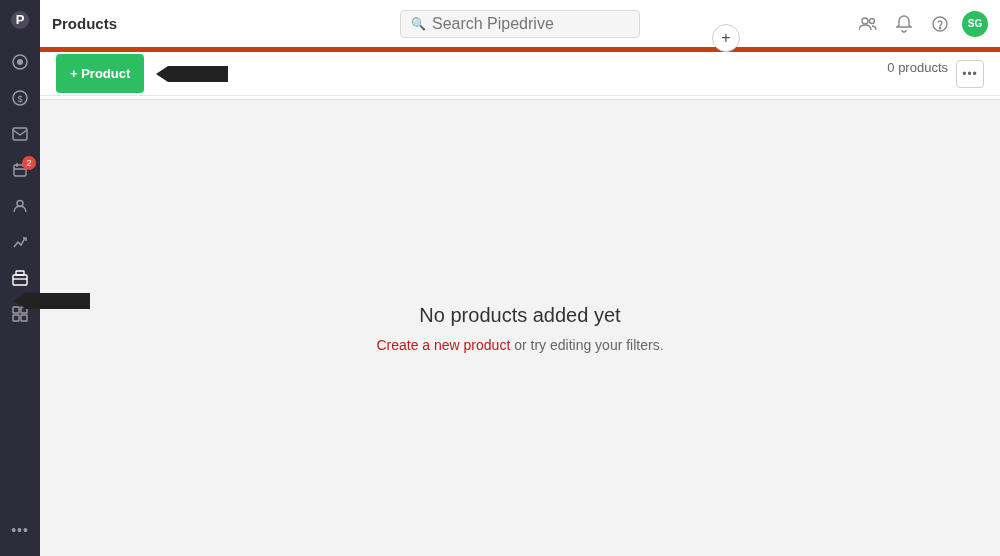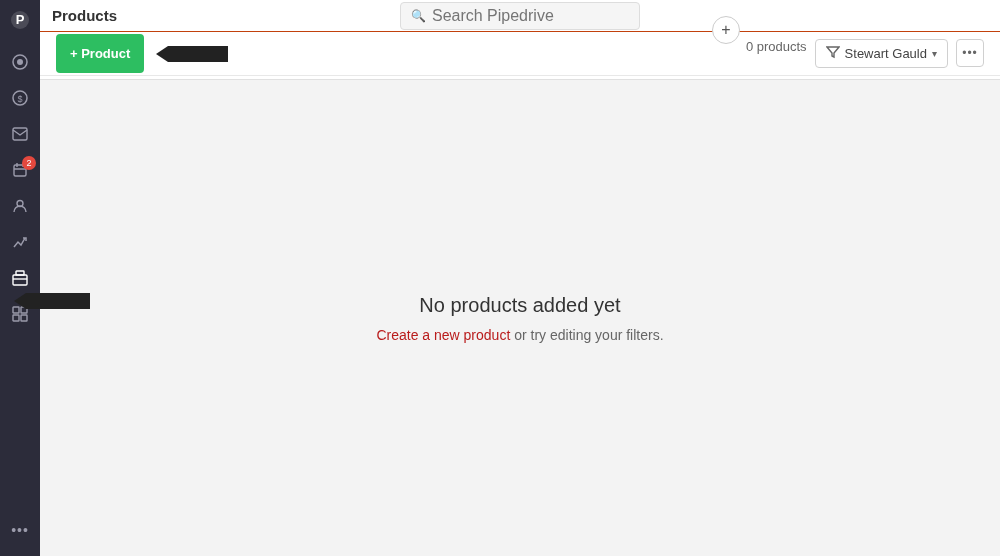--- a/index.html
+++ b/index.html
@@ -68,26 +68,26 @@
     .main {
       flex: 1;
       display: flex;
       flex-direction: column;
       height: 100%;
       overflow: hidden;
     }
 
     
     .topbar {
-      height: 32px;
+      height: 52px;
       background: #fff;
       display: flex;
       align-items: center;
       padding: 2px 12px;
-      border-bottom: 1px solid #c2410c;
+      border-bottom: 5px solid #c2410c;
       gap: 8px;
     }
     .topbar-title {
       font-size: 15px;
       font-weight: 600;
       color: #333;
       margin-right: auto;
     }
     .search-bar {
       display: flex;
@@ -325,41 +325,56 @@
 
     <div class="search-bar">
       <span class="search-icon">🔍</span>
       <input type="text" placeholder="Search Pipedrive" style="">
     </div>
 
     <div style="position:absolute; right:140px; top:50%; transform:translateY(-50%);">
       <div class="add-btn">+</div>
     </div>
 
+    <div class="topbar-right">
+      <div class="topbar-icon">
+        <svg width="18" height="14" viewBox="0 0 18 14" fill="none" stroke="#888" stroke-width="1.4">
+            <circle cx="6" cy="4" r="3"></circle>
+            <path d="M0 13c0-3.3 2.7-5 6-5s6 1.7 6 5"></path>
+            <circle cx="13" cy="4" r="2.5" fill="none"></circle>
+            <path d="M13 9c1.7 0 4 0.8 4 4" fill="none"></path>
+          </svg>
+      </div>
+      <div class="topbar-icon">
+        <svg width="16" height="18" viewBox="0 0 16 18" fill="none" stroke="#888" stroke-width="1.4">
+            <path d="M8 1a5 5 0 0 1 5 5v4l2 2H1l2-2V6a5 5 0 0 1 5-5z"></path>
+            <path d="M6 15a2 2 0 0 0 4 0"></path>
+          </svg>
+      </div>
+      <div class="topbar-icon">
+        <svg width="16" height="16" viewBox="0 0 16 16" fill="none" stroke="#888" stroke-width="1.4">
+            <circle cx="8" cy="8" r="7"></circle>
+            <path d="M6 6.3a2 2 0 0 1 3.9.7c0 1.5-2 1.8-2 3"></path>
+            <circle cx="8" cy="12" r="0.7" fill="#888"></circle>
+          </svg>
+      </div>
+      <div class="avatar">SG</div>
+    </div>
   </div>
 
   <div class="toolbar">
     <button class="btn-add-product">+ Product</button>
 
     <div style="display:flex; align-items:center; margin-left:4px;">
       <div style="width:0; height:0; border-right:12px solid #222; border-top:8px solid transparent; border-bottom:8px solid transparent;"></div>
       <div style="width:60px; height:16px; background:#222;"></div>
     </div>
 
     <div class="toolbar-right">
       <span class="product-count">0 products</span>
-      <button class="filter-btn">
-        <span style="color:#888;">
-          <svg width="14" height="14" viewBox="0 0 14 14" fill="none" stroke="#666" stroke-width="1.4">
-              <path d="M1 2h12l-5 6v4l-2-1V8L1 2z"></path>
-            </svg>
-        </span>
-        <span>Stewart Gauld</span>
-        <span style="font-size:10px; color:#666;">▾</span>
-      </button>
       <div class="more-btn">
         <span style="font-size:12px; color:#666; letter-spacing:1px;">•••</span>
       </div>
     </div>
   </div>
 
   <div style="background:#fff; border-bottom:1px solid #e0e0e0; height:4px;"></div>
 
   <div class="content">
     <div class="empty-state">

